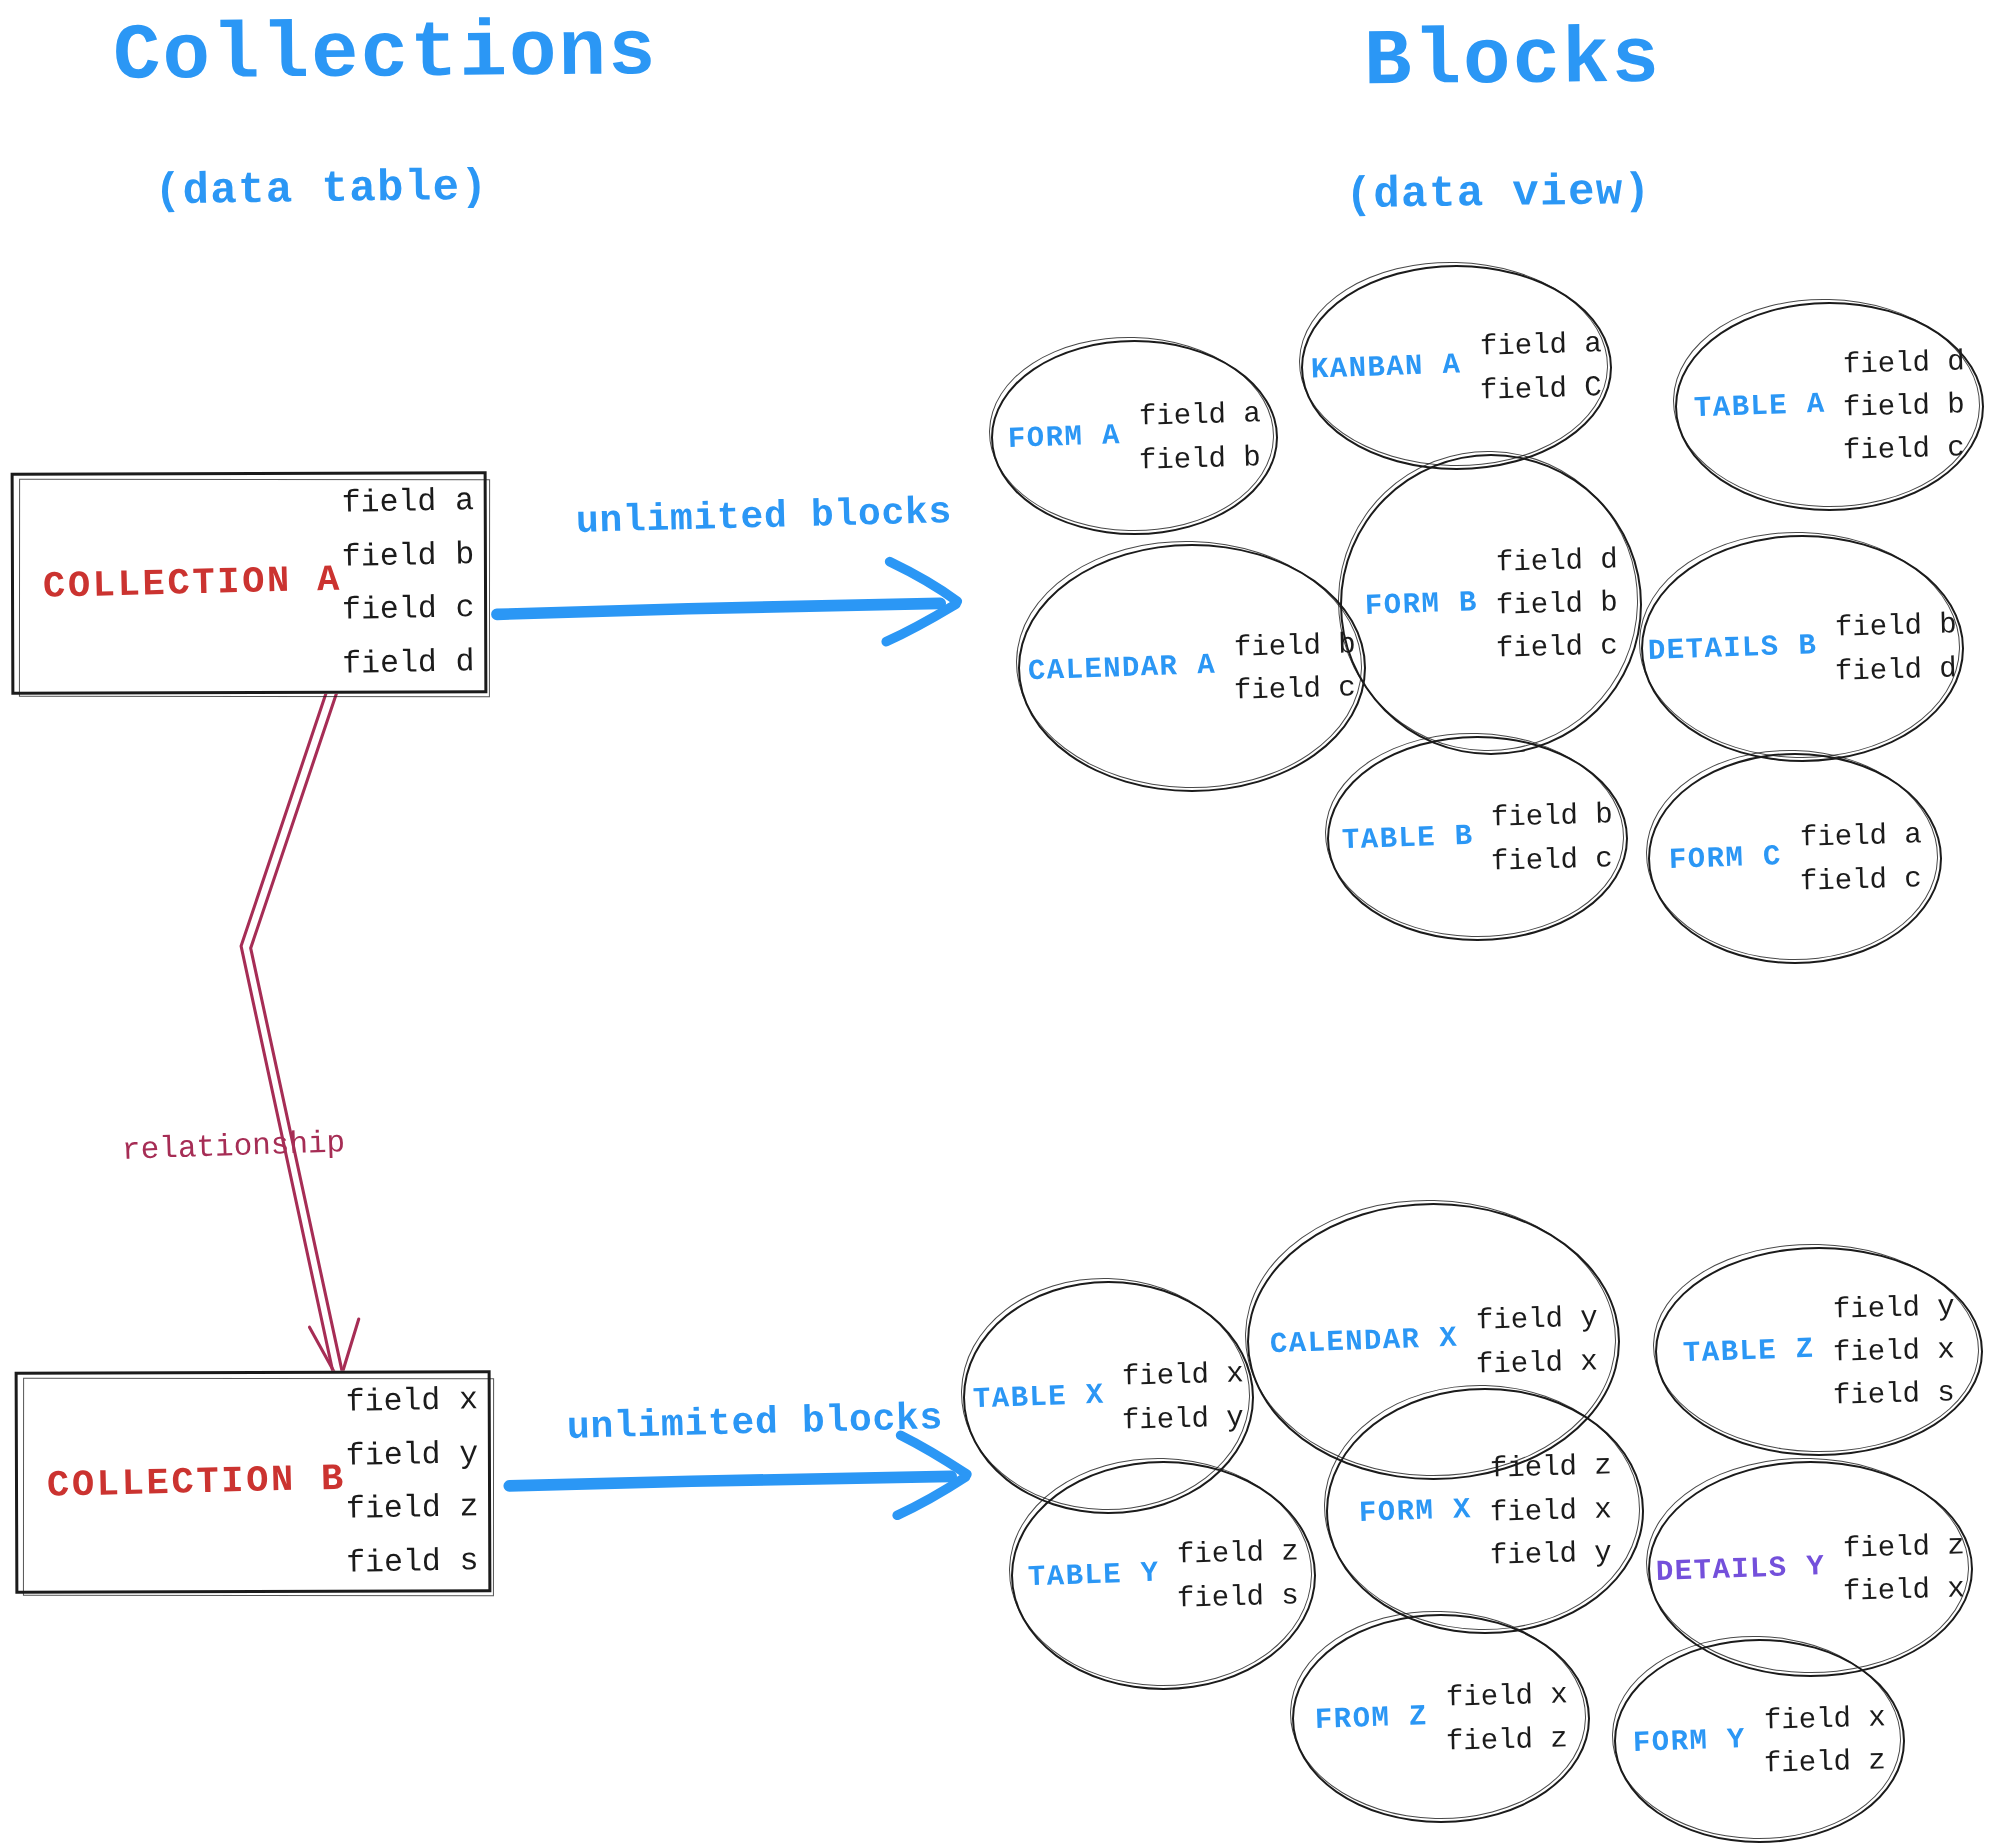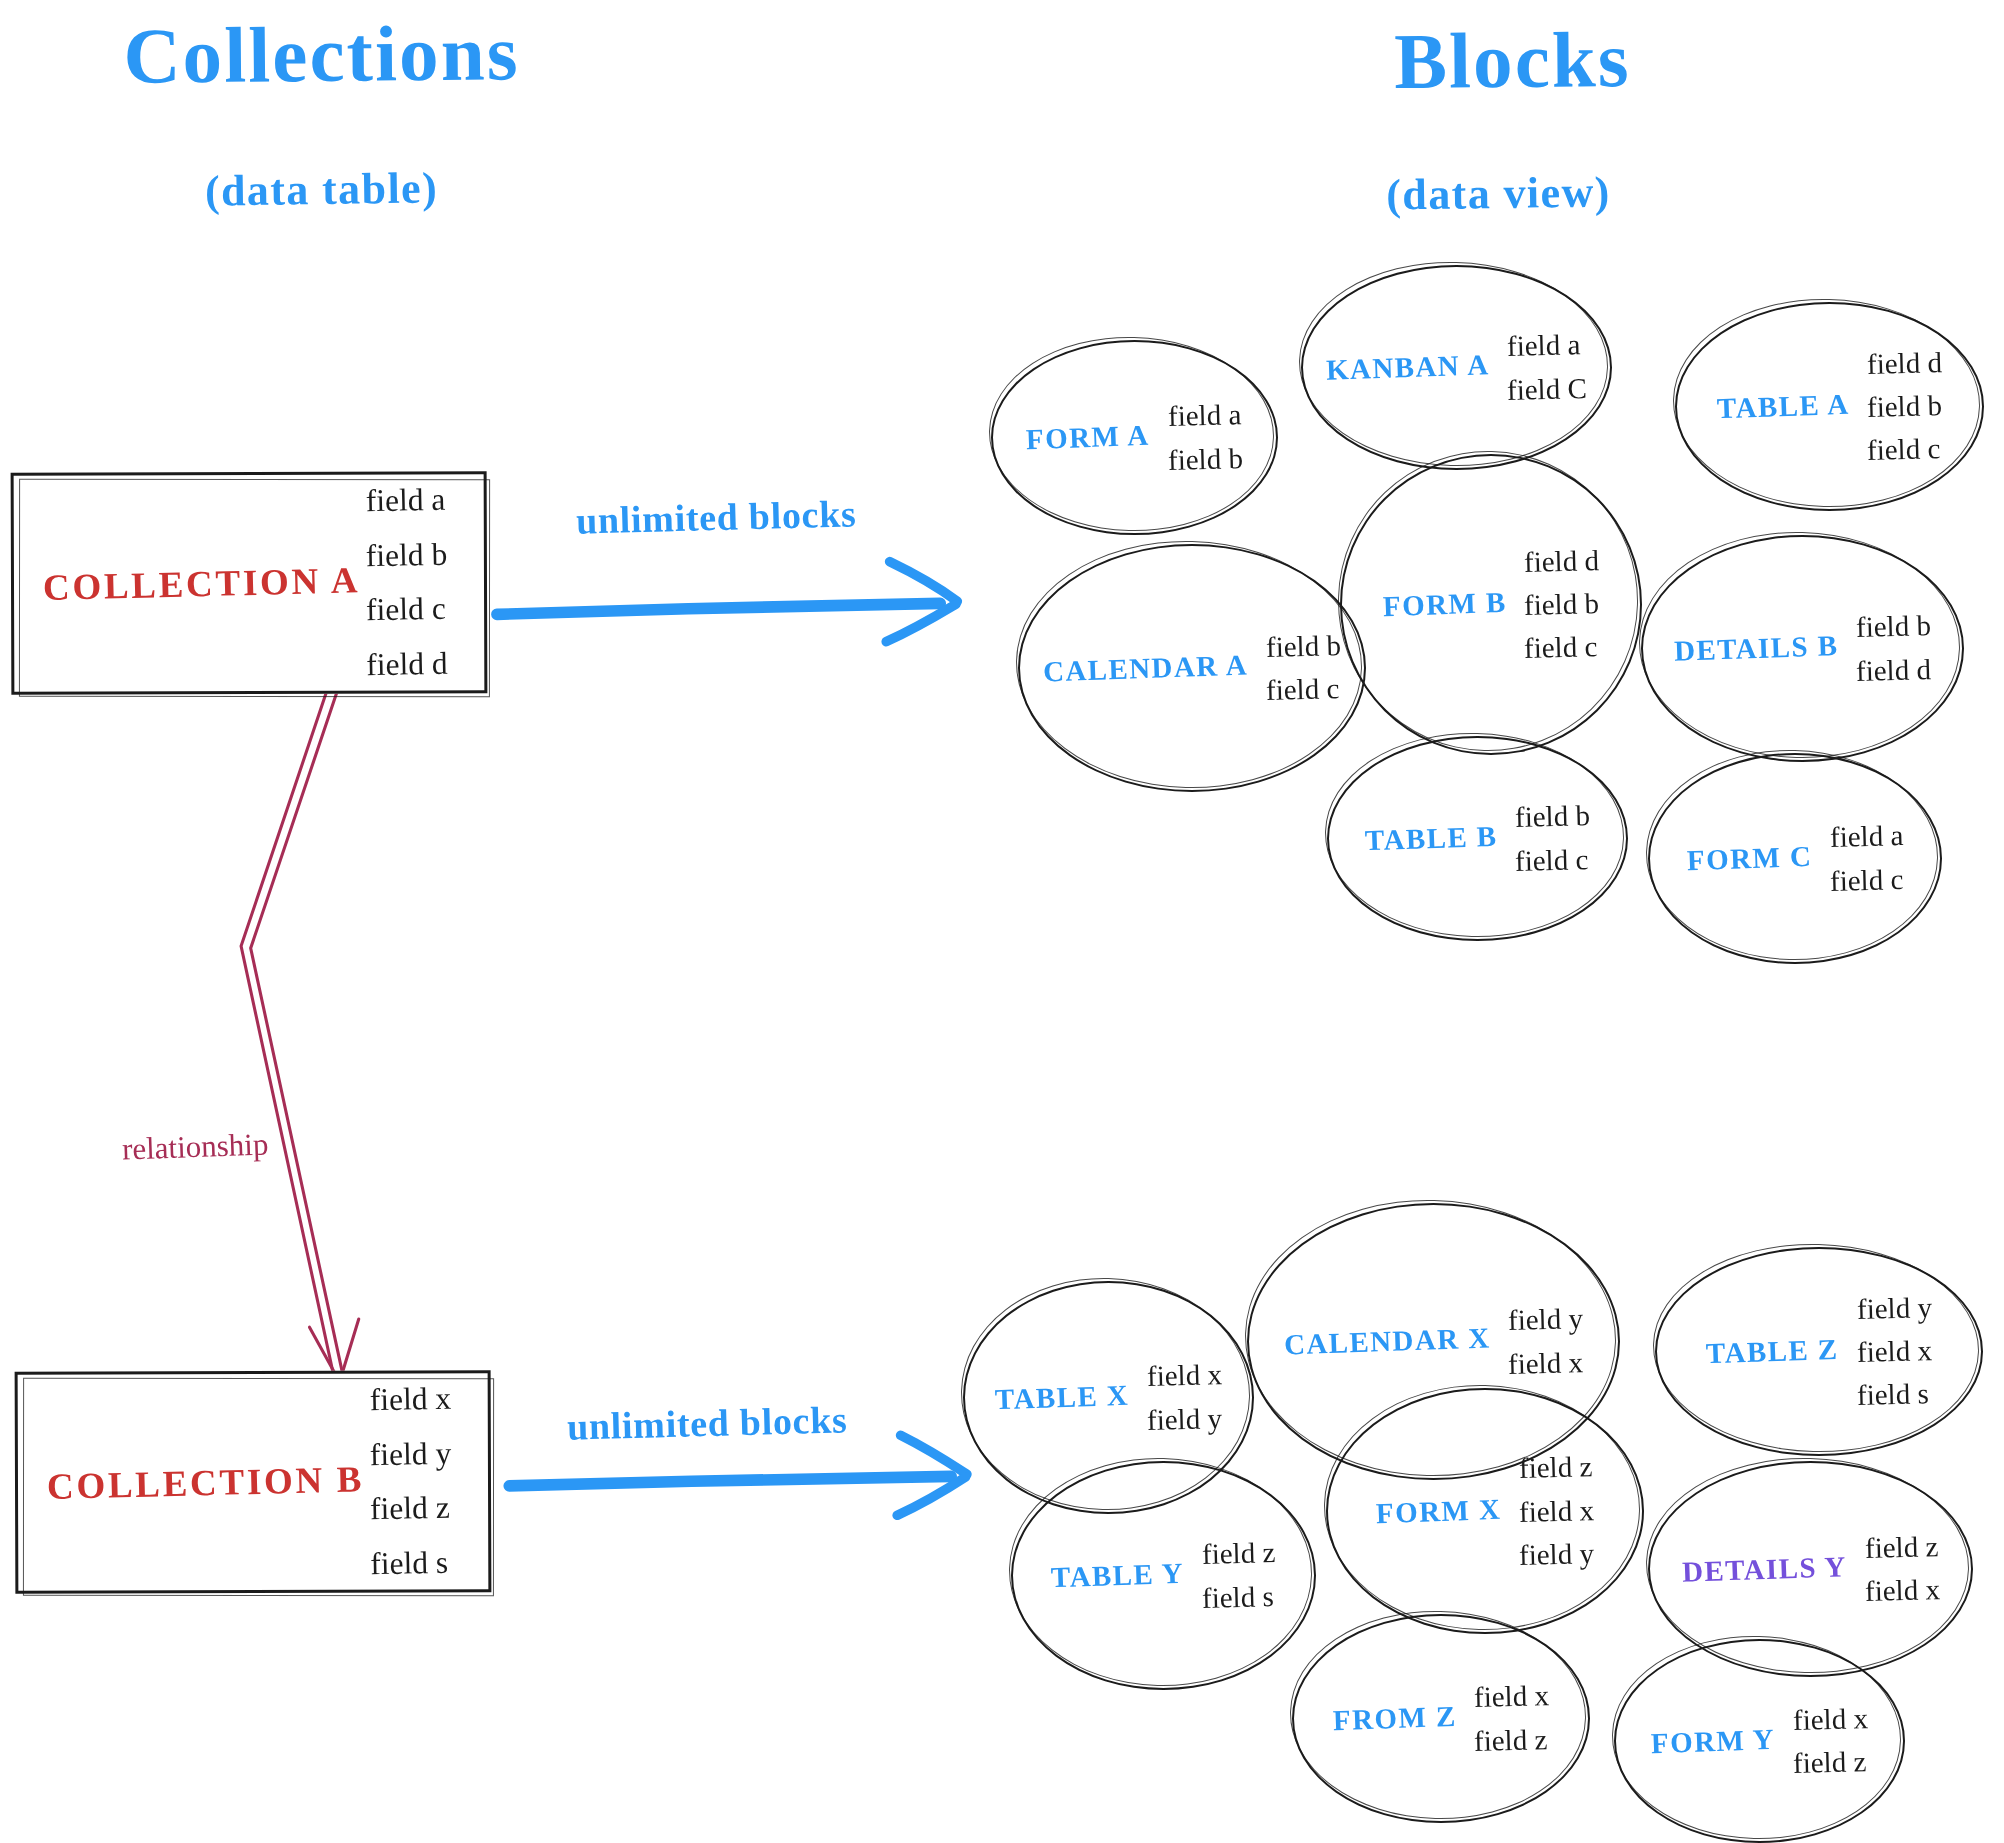--- a/index.html
+++ b/index.html
@@ -1,18 +1,18 @@
 <!DOCTYPE html>
 <html style="font-size:11px"><head>
 <meta charset="utf-8">
 <style>
   html,body{margin:0;padding:0;background:#ffffff;}
   .canvas{
     position:relative;width:2005px;height:1843px;background:#ffffff;
-    font-family:Liberation Serif, serif;color:#1b1b1b;overflow:hidden;
+    font-family:Liberation Mono, monospace;color:#1b1b1b;overflow:hidden;
   }
   .overlay{position:absolute;left:0;top:0;}
   .title{
     position:absolute;color:#2b97f5;font-weight:700;letter-spacing:2.1px;
     font-size:79px;text-align:center;transform:rotate(-0.5deg);white-space:nowrap;
   }
   .subtitle{
     position:absolute;color:#2b97f5;font-weight:600;letter-spacing:1.4px;
     font-size:44px;text-align:center;transform:rotate(-0.8deg);white-space:nowrap;
   }

